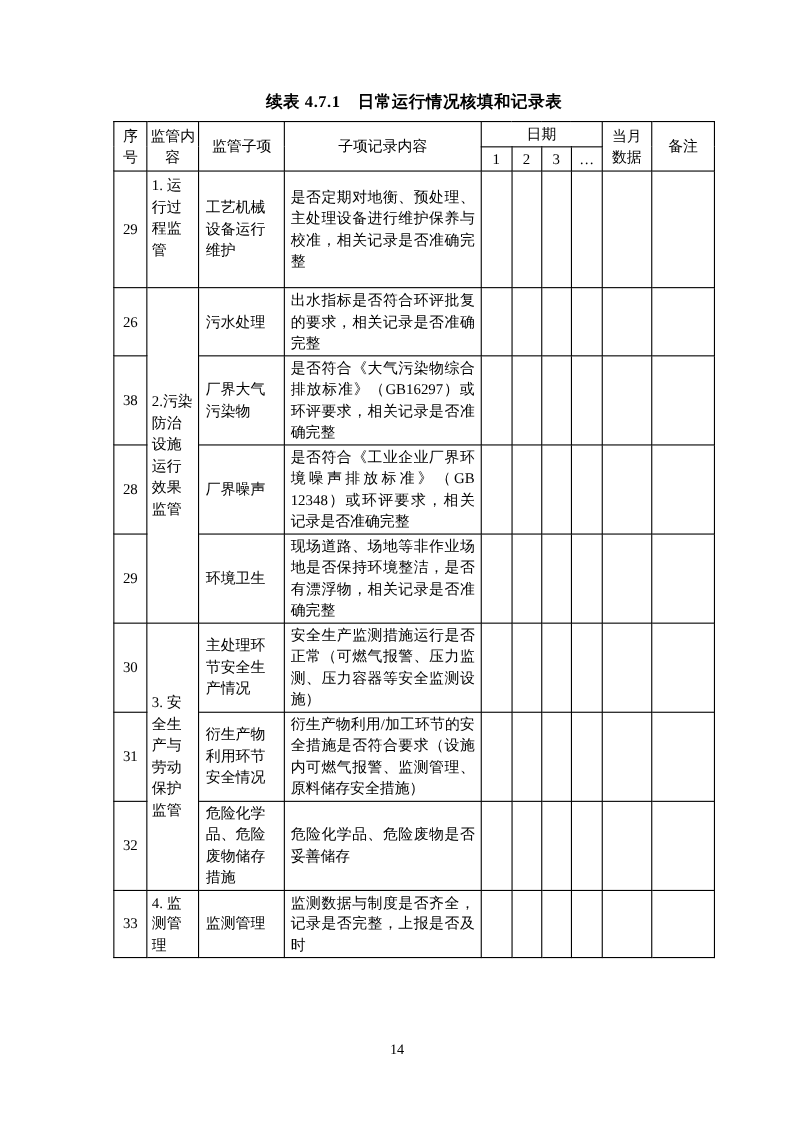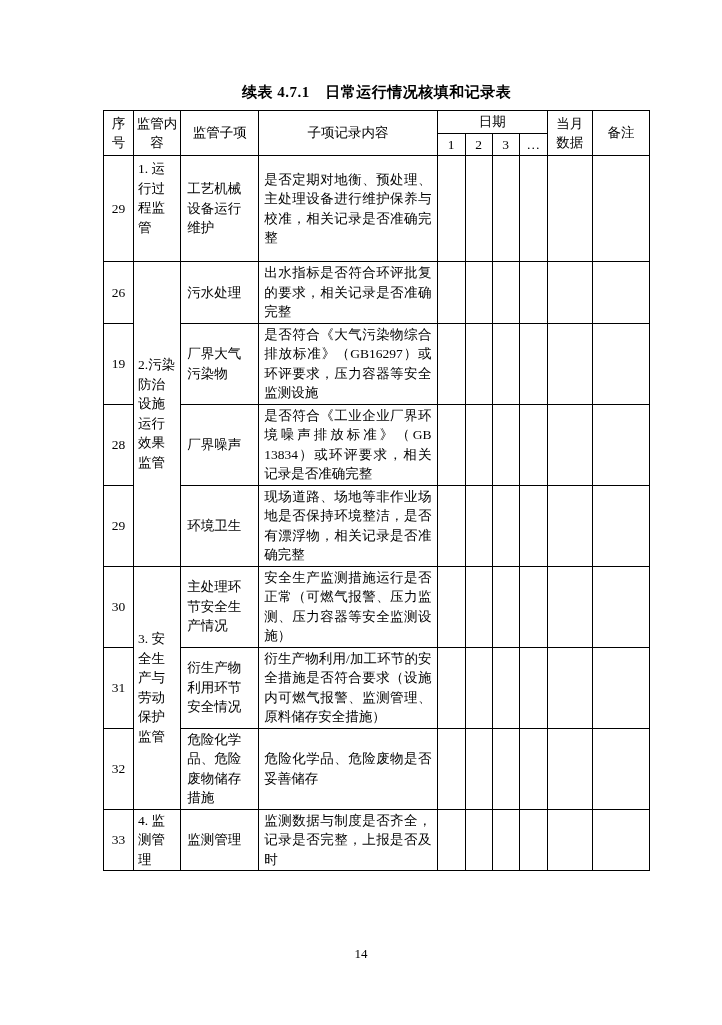--- a/index.html
+++ b/index.html
@@ -140,35 +140,35 @@
         <td class="rec">出水指标是否符合环评批复的要求，相关记录是否准确完整</td>
         <td></td>
         <td></td>
         <td></td>
         <td></td>
         <td></td>
         <td></td>
       </tr>
 
       <tr class="r27">
-        <td class="seq">19</td>
+        <td class="seq">38</td>
         <td class="sub">厂界大气污染物</td>
-        <td class="rec">是否符合《大气污染物综合排放标准》（GB16297）或环评要求，压力容器等安全监测设施</td>
+        <td class="rec">是否符合《大气污染物综合排放标准》（GB16297）或环评要求，相关记录是否准确完整</td>
         <td></td>
         <td></td>
         <td></td>
         <td></td>
         <td></td>
         <td></td>
       </tr>
 
       <tr class="r28">
         <td class="seq">28</td>
         <td class="sub">厂界噪声</td>
-        <td class="rec">是否符合《工业企业厂界环境噪声排放标准》（GB 13834）或环评要求，相关记录是否准确完整</td>
+        <td class="rec">是否符合《工业企业厂界环境噪声排放标准》（GB 12348）或环评要求，相关记录是否准确完整</td>
         <td></td>
         <td></td>
         <td></td>
         <td></td>
         <td></td>
         <td></td>
       </tr>
 
       <tr class="r29">
         <td class="seq">29</td>

